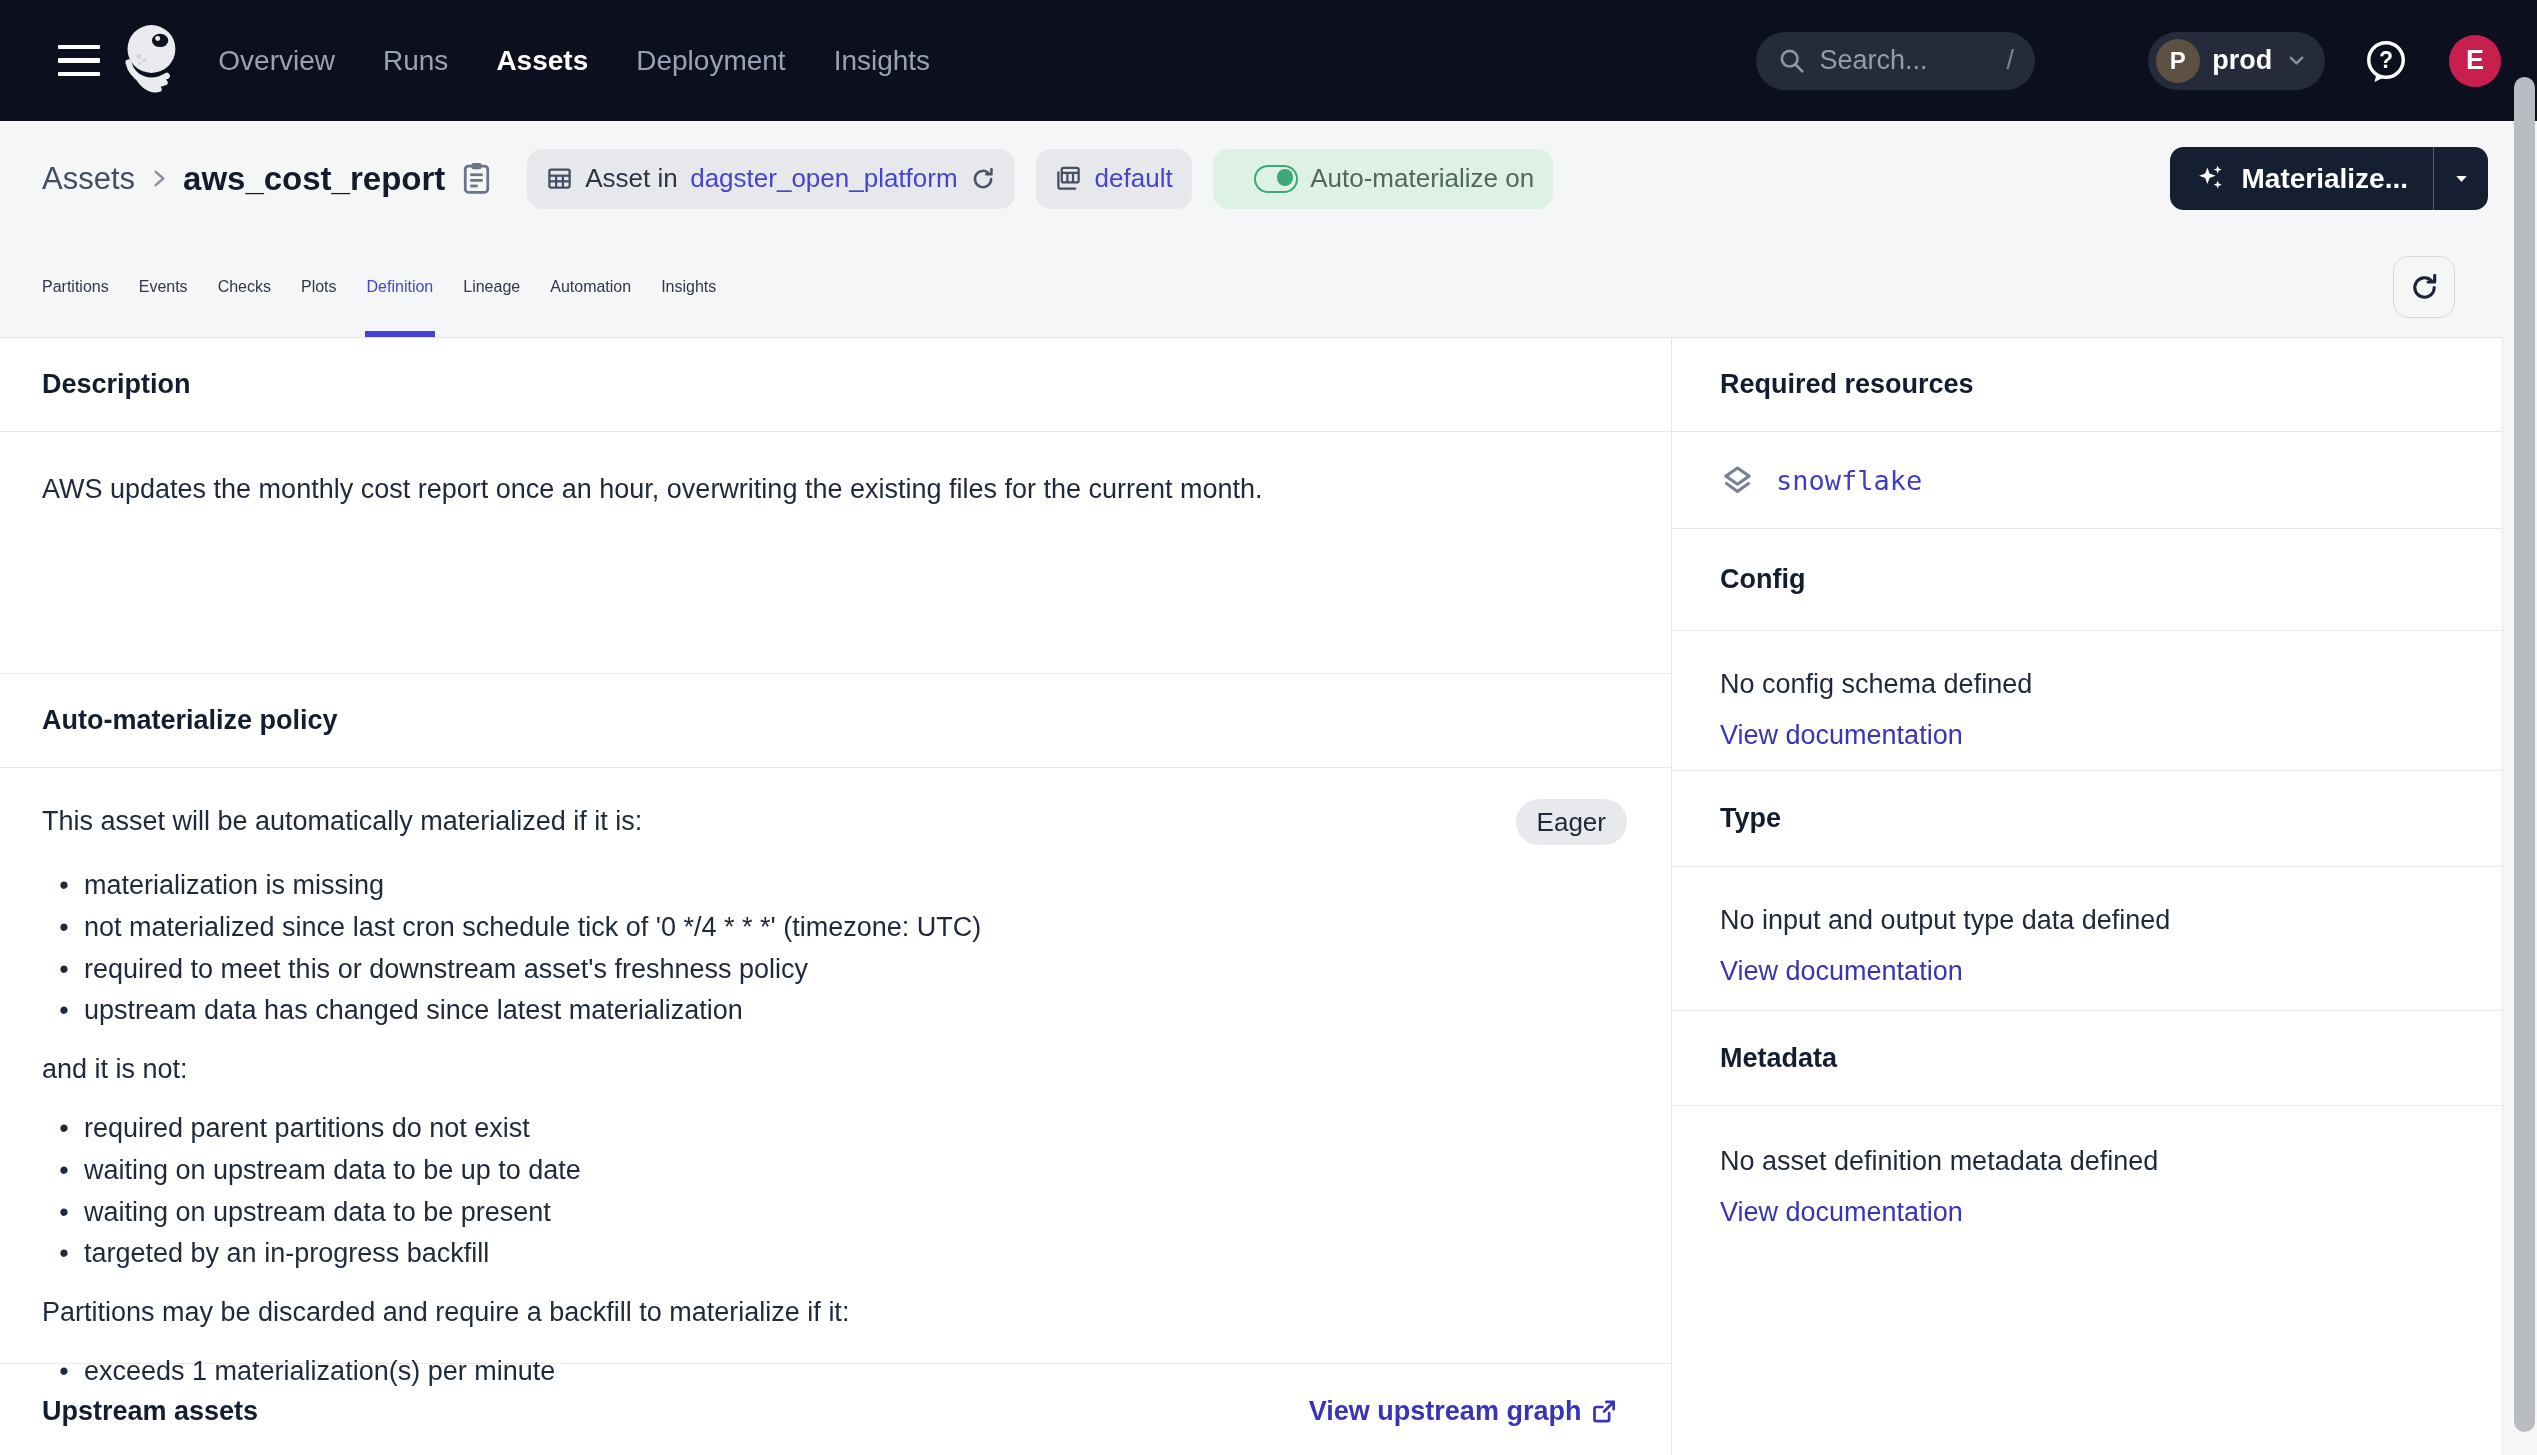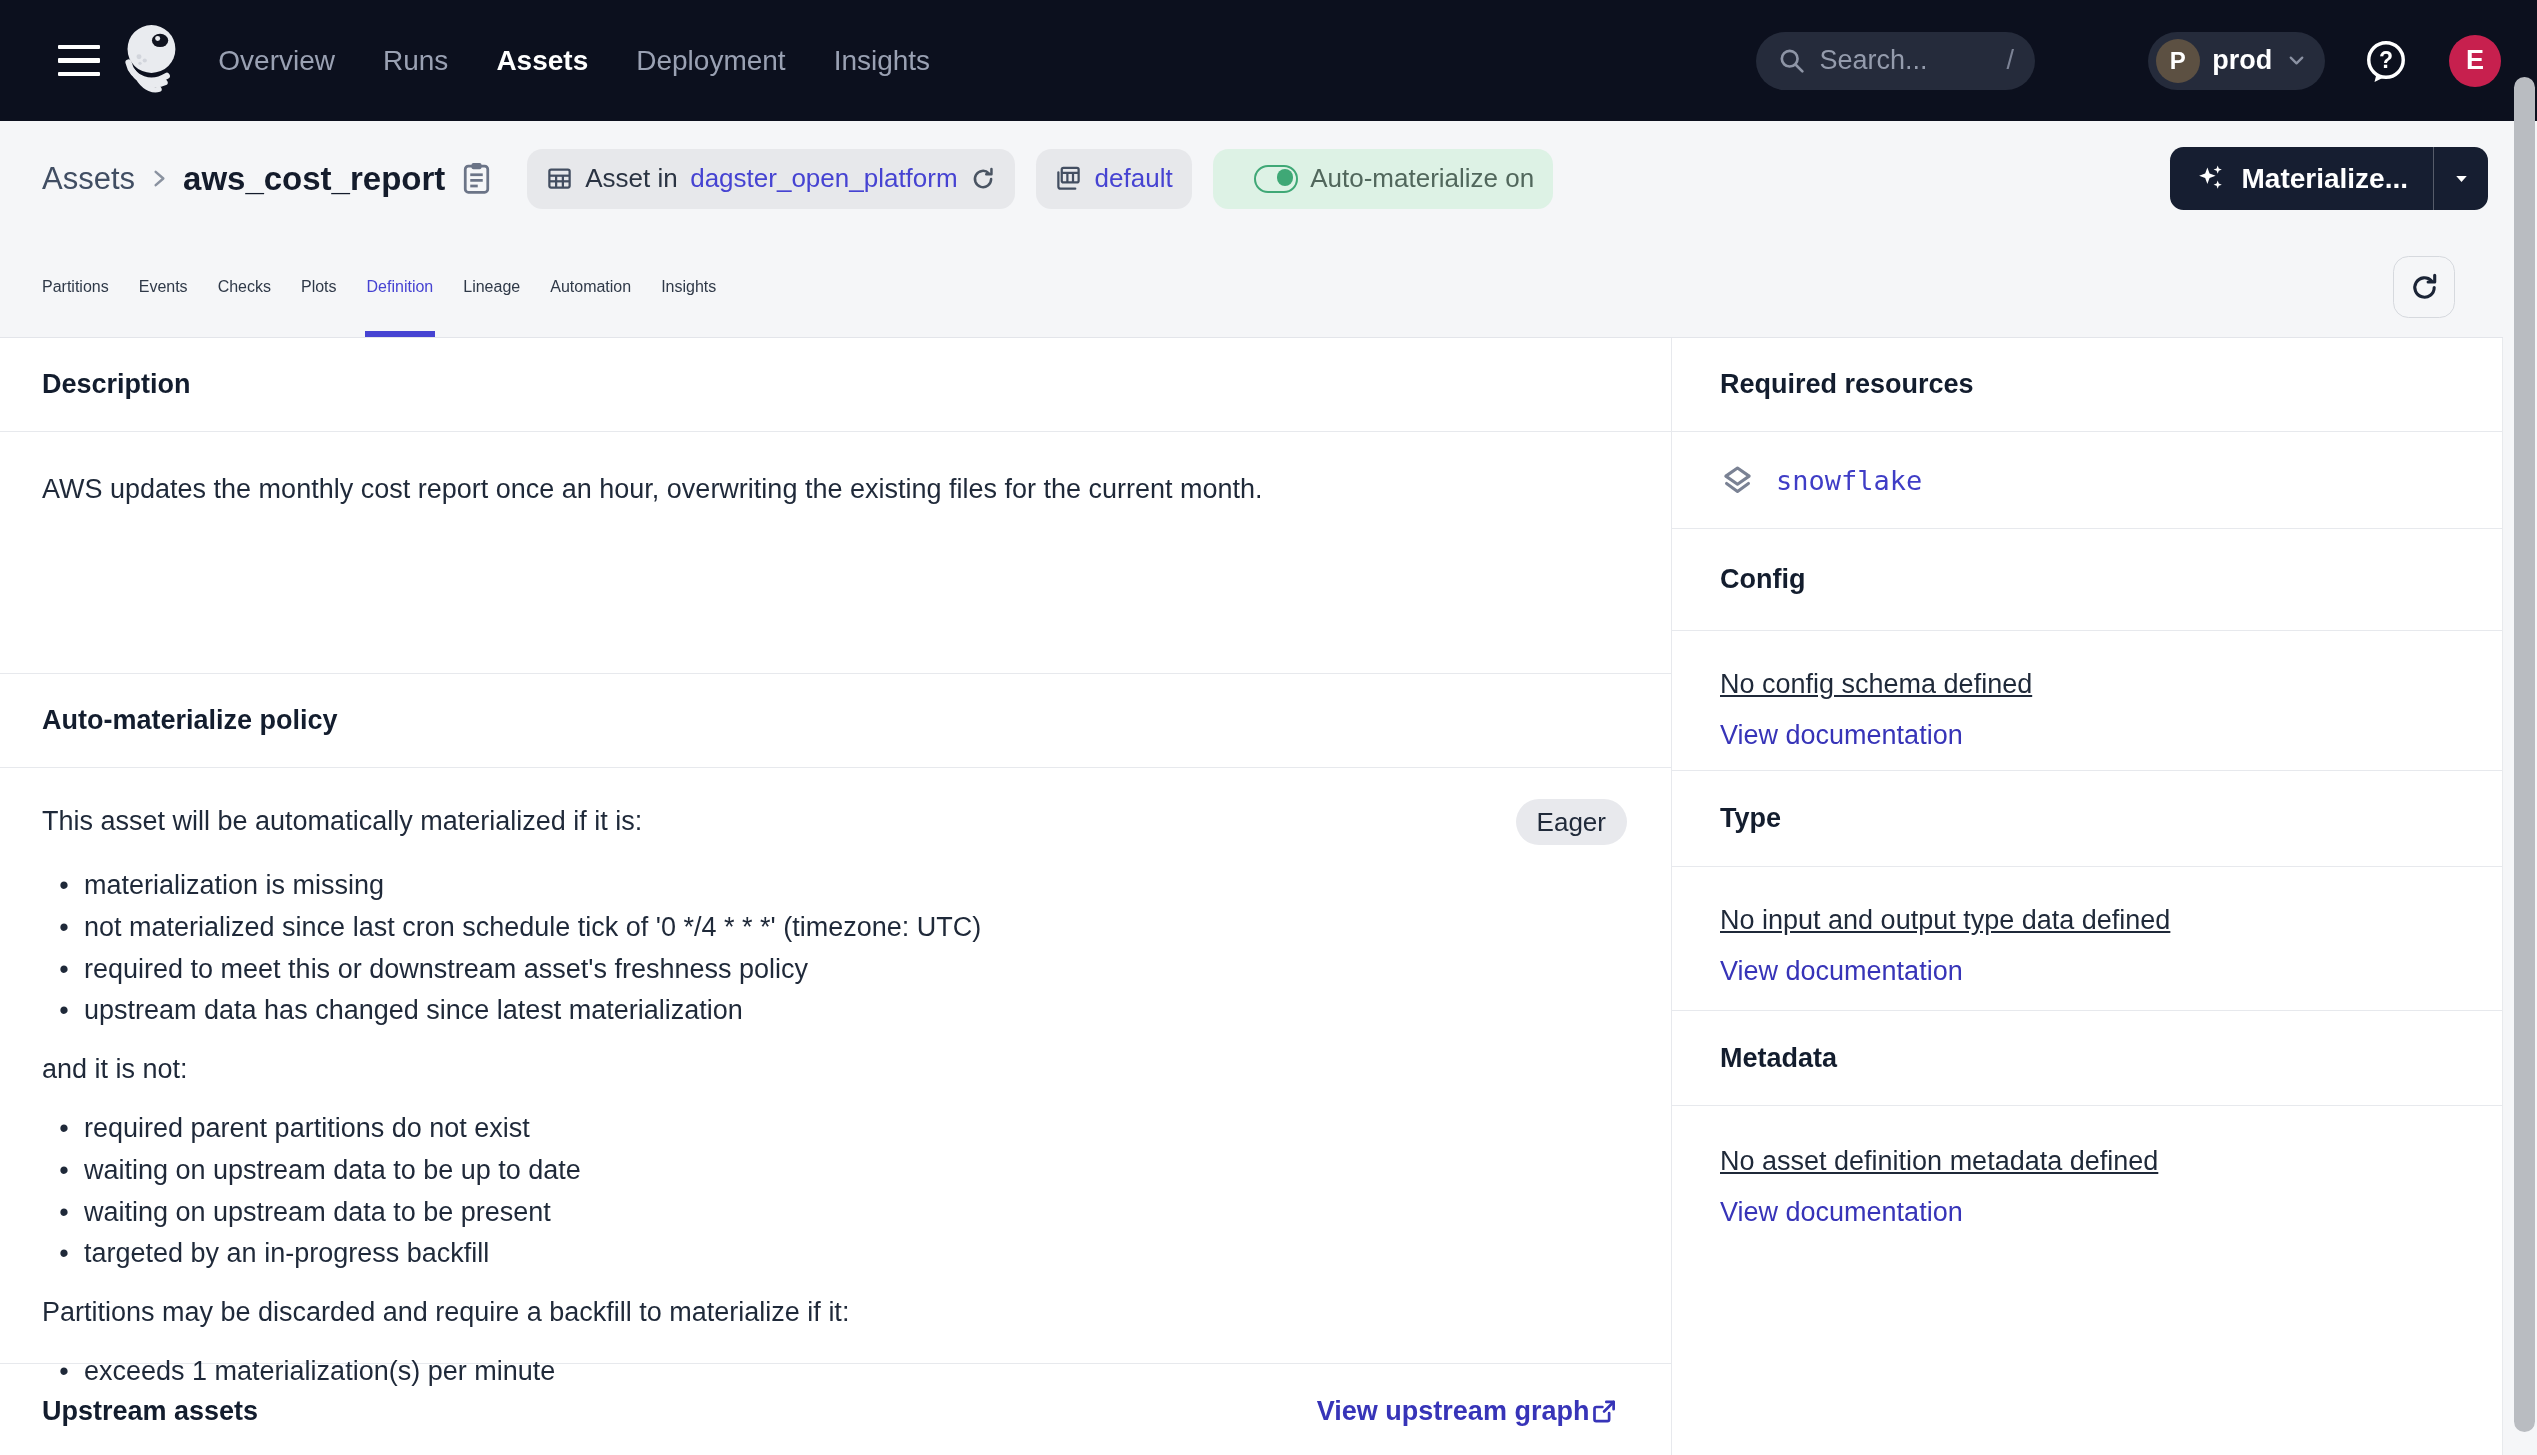--- a/index.html
+++ b/index.html
@@ -103,29 +103,29 @@
   .policy-head{height:97px;}
   .policy-body{height:596px;border-bottom:1px solid var(--border);padding:35px 44px 0 42px;
     font-size:27px;color:var(--body-ink);line-height:37px;}
   .policy-intro-row{display:flex;align-items:flex-start;justify-content:space-between;}
   .eager{height:46px;padding:0 21px;border-radius:23px;background:#E8E9ED;color:#202A3A;
     font-size:26px;display:inline-flex;align-items:center;margin-top:-3.8px;}
   .policy-body ul{list-style:none;margin:23px 0;}
   .policy-body li{position:relative;padding-left:42px;margin:6.7px 0;line-height:35px;}
   .policy-body li::before{content:"•";position:absolute;left:17.3px;color:var(--body-ink);}
   .upstream-head{height:87px;display:flex;align-items:center;justify-content:space-between;border-bottom:none;}
-  .upstream-link{display:inline-flex;align-items:center;gap:1px;font-size:27px;font-weight:600;
+  .upstream-link{display:inline-flex;align-items:center;gap:9px;font-size:27px;font-weight:600;
     color:#3734B8;text-decoration:none;margin-right:9.6px;}
   
   .rr-head{height:94px;}
   .resource-row{height:97px;border-bottom:1px solid var(--border);display:flex;align-items:center;gap:21px;padding-left:48px;}
   .resource-link{font-family:"DejaVu Sans Mono","Liberation Mono",monospace;font-size:27px;color:#3F3DC6;text-decoration:none;}
   .cfg-head{height:102px;border-bottom:1px solid var(--border);}
   .side-body{border-bottom:1px solid var(--border);padding:35px 38px 0 48px;font-size:27px;color:var(--body-ink);}
-  .side-body .empty{line-height:37px;text-decoration:underline;}
+  .side-body .empty{line-height:37px;}
   .side-body a{display:inline-block;margin-top:13.5px;color:#3734B8;text-decoration:none;line-height:37px;}
   .cfg-body{height:140px;}
   .type-head{height:96px;border-bottom:1px solid var(--border);}
   .type-body{height:144px;}
   .meta-head{height:95px;border-bottom:1px solid var(--border);}
   .meta-body{border-bottom:none;padding-top:37px;}
   
   .scrollbar{position:absolute;top:0;right:0;width:35px;height:1455px;}
   .scroll-thumb{position:absolute;right:2.9px;top:77px;width:21px;height:1355px;border-radius:10.6px;background:#B9BCC1;cursor:pointer;}
   svg{display:block;}

